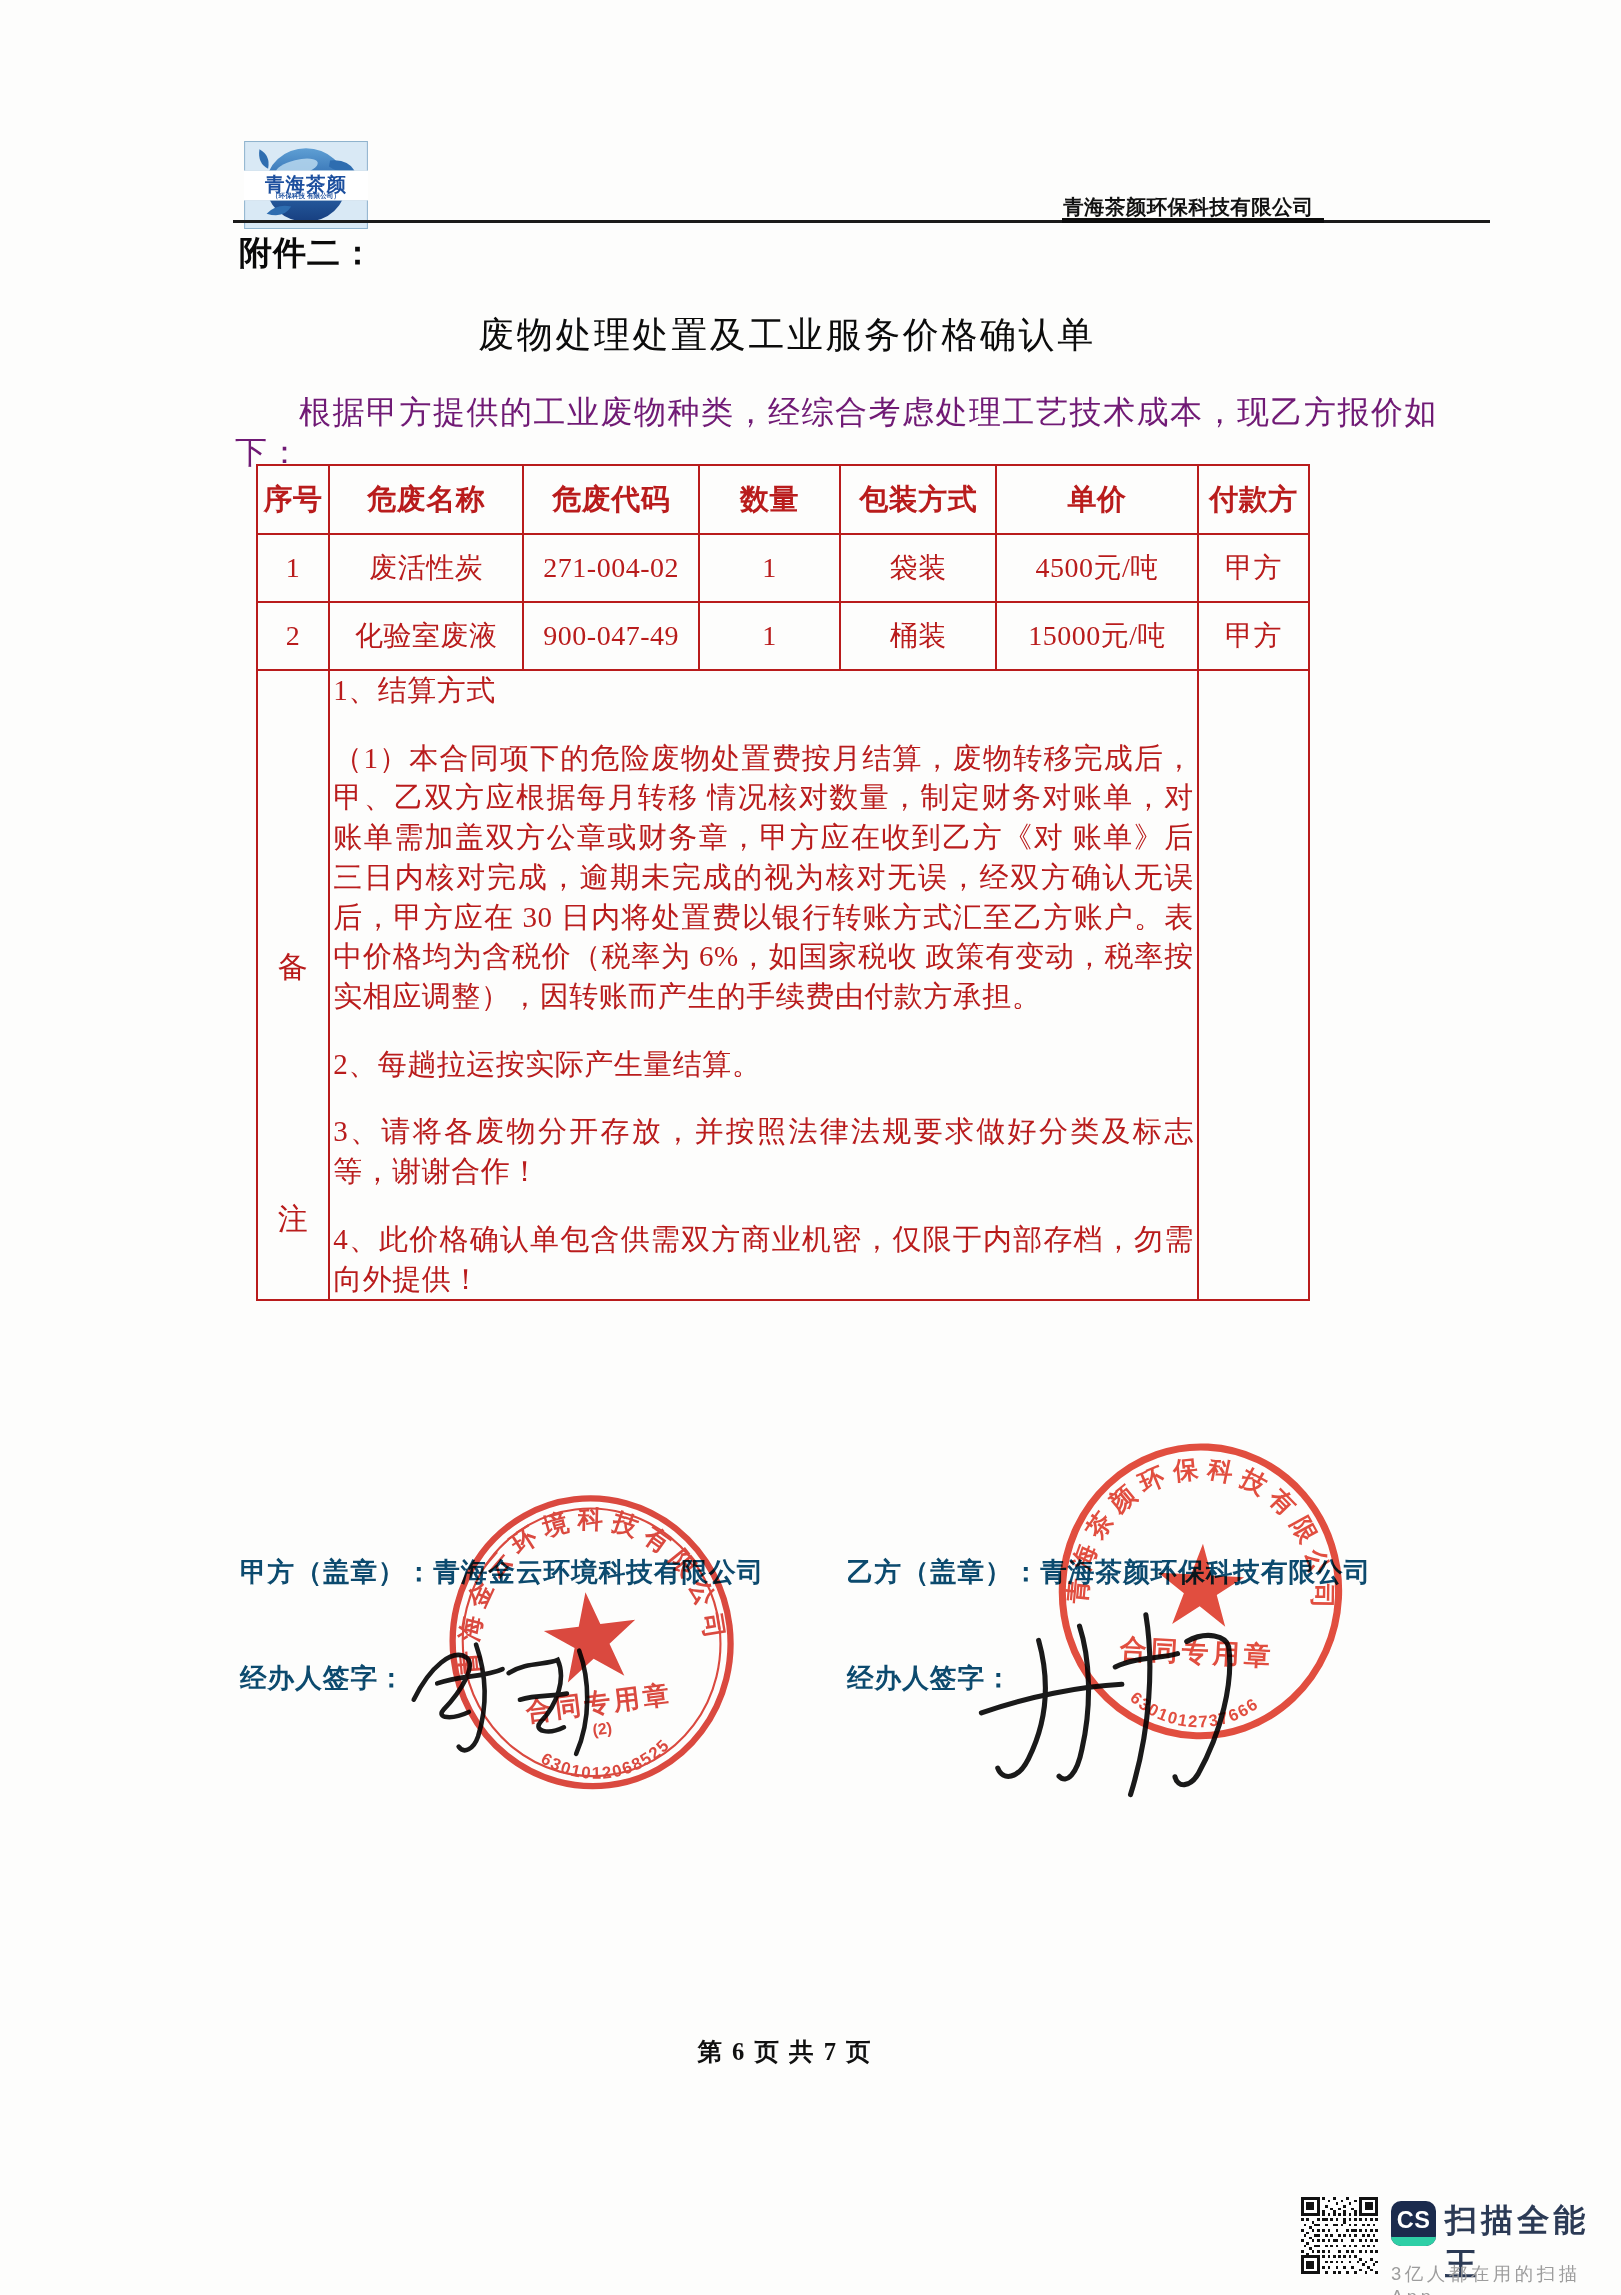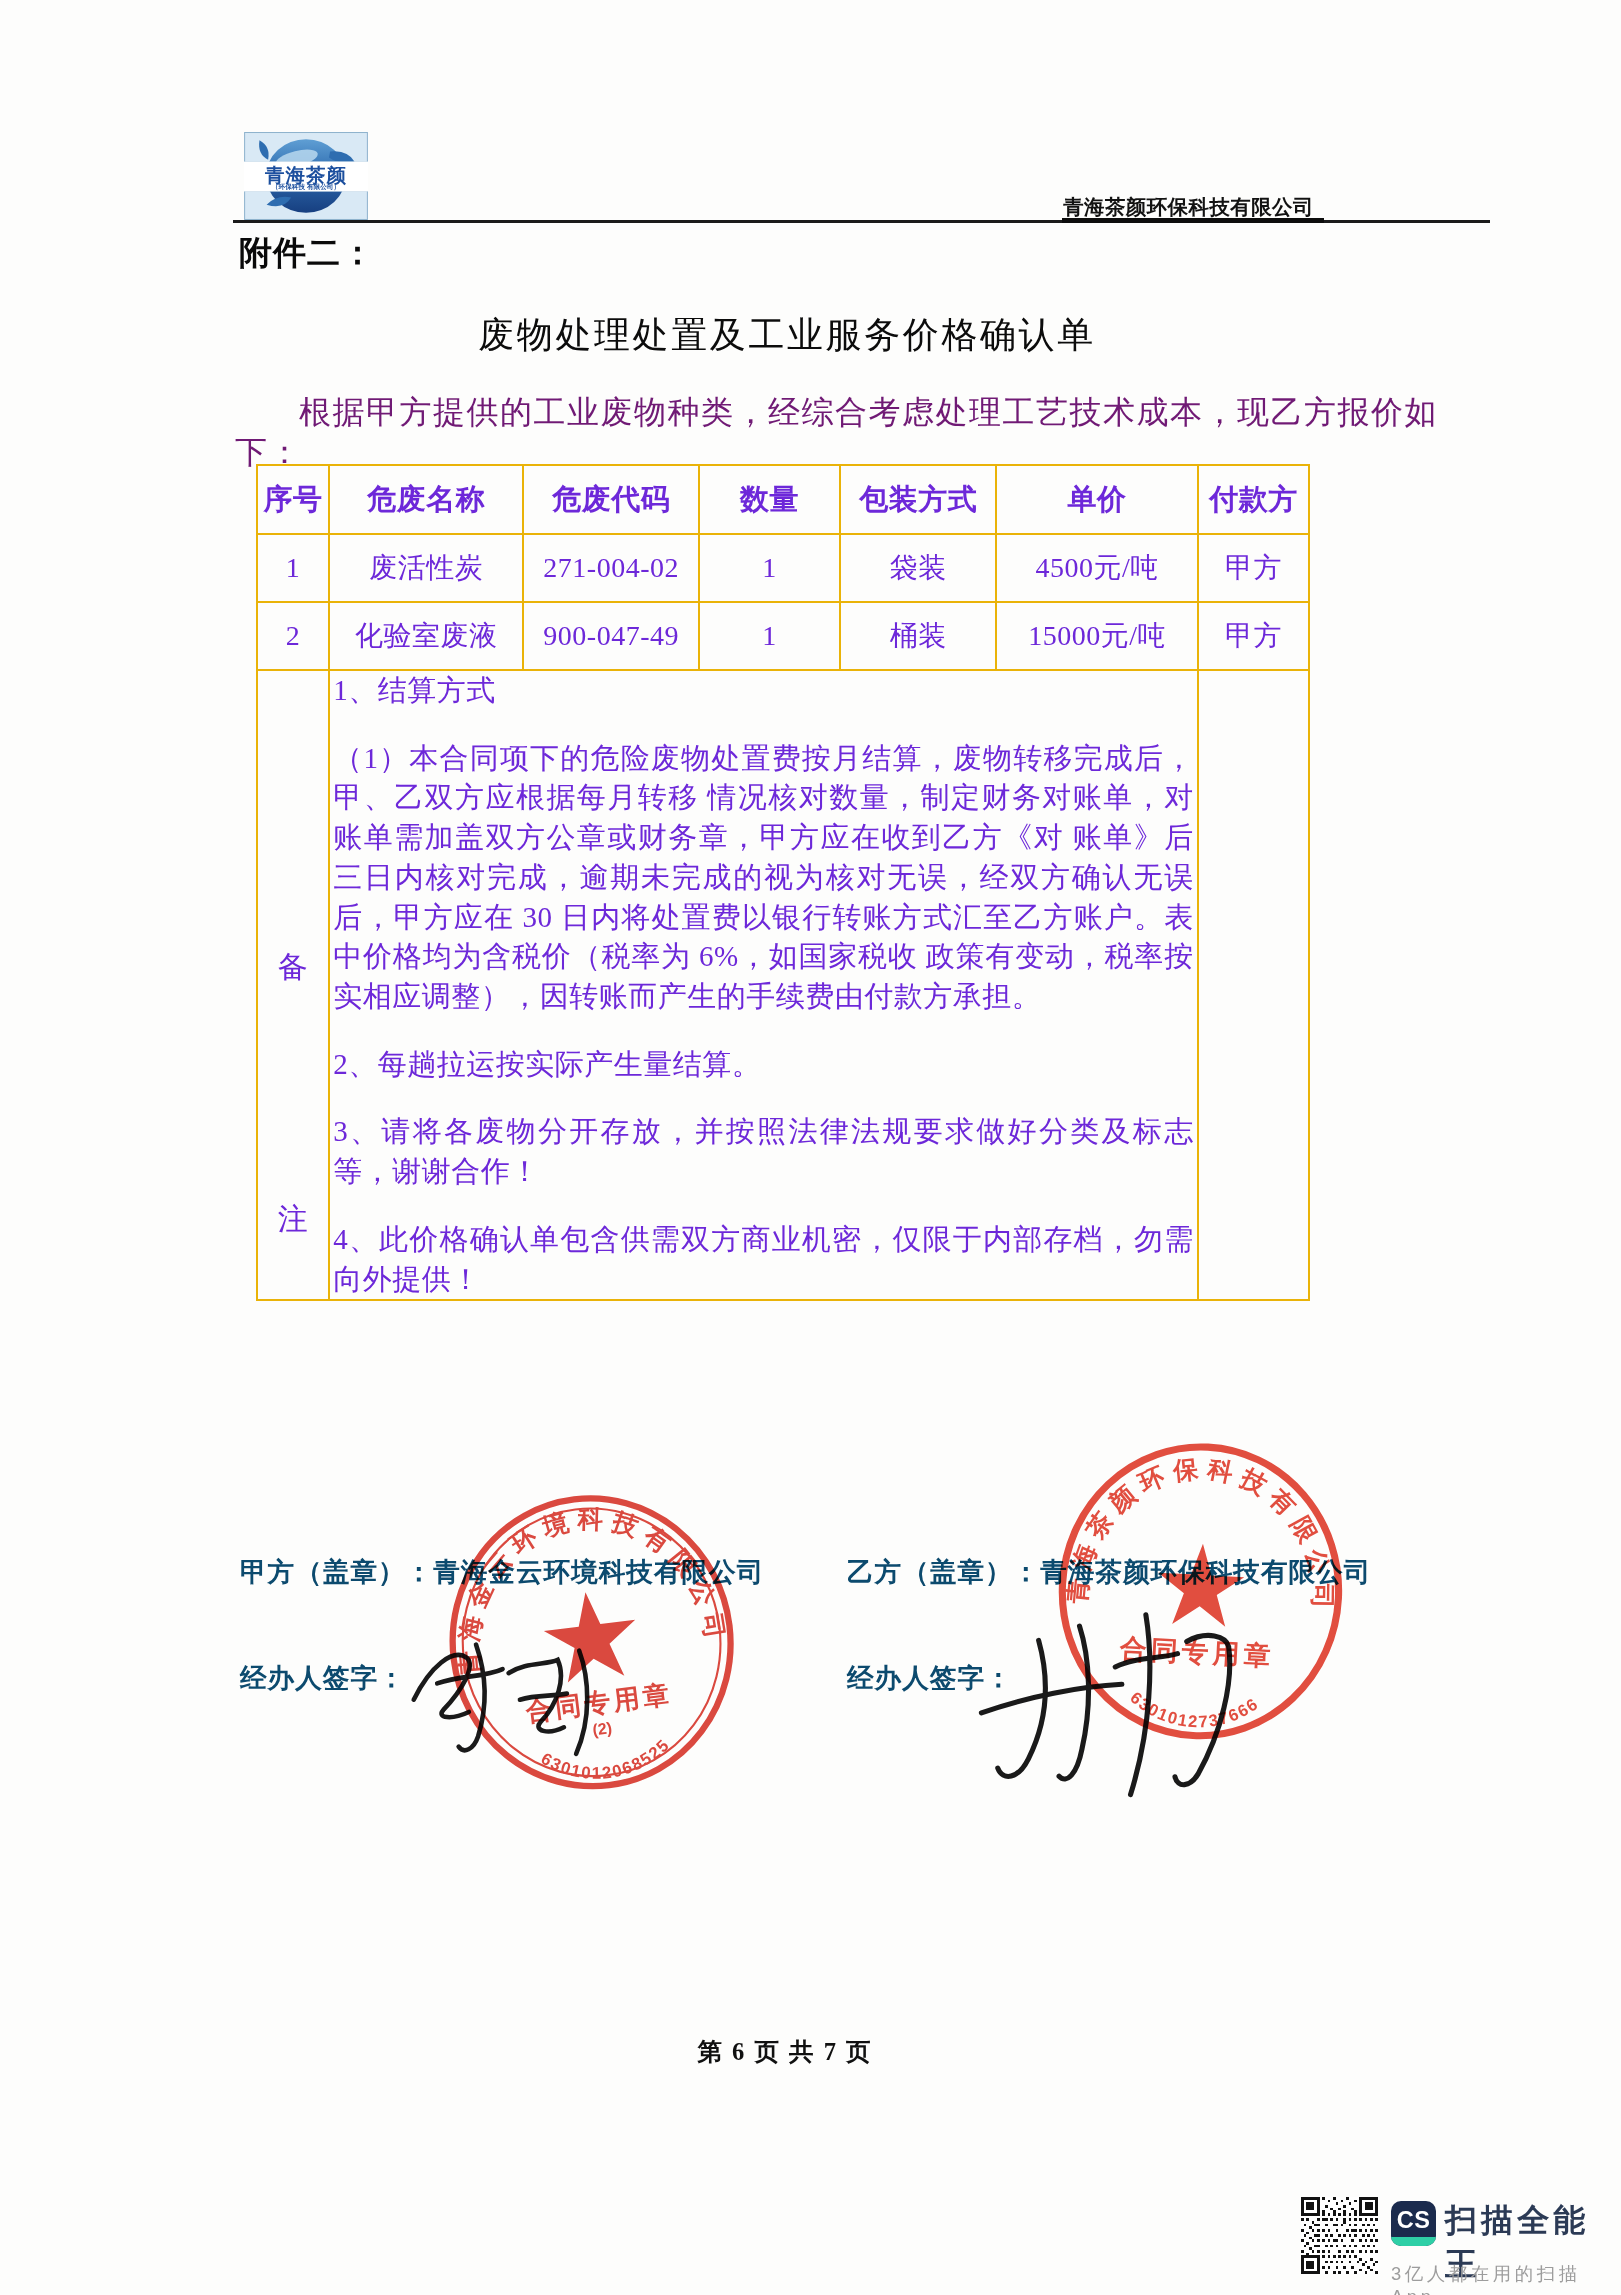--- a/index.html
+++ b/index.html
@@ -3,21 +3,21 @@
 <meta charset="utf-8">
 <style>
   html,body{margin:0;padding:0;background:#e9e9e9;}
   .page{
     position:relative;width:1622px;height:2295px;background:#fdfdfc;
     font-family:"Liberation Serif","DejaVu Serif",serif;color:#141414;overflow:hidden;
   }
   .abs{position:absolute;}
 
   
-  .logo-box{left:244px;top:132px;width:124px;height:88px;}
+  .logo-box{left:244px;top:141px;width:124px;height:88px;}
   .company-top{
     left:1053px;top:193px;width:271px;text-align:center;
     font-size:20.4px;font-weight:700;letter-spacing:0.5px;color:#121212;
   }
   .rule-thin{left:233px;top:220px;width:1257px;height:2.6px;background:#1b1b1b;}
   .rule-thick{left:1062px;top:218px;width:262px;height:4.6px;background:#0d0d0d;}
   .attachment{
     left:239px;top:231px;font-size:33px;font-weight:800;color:#0a0a0a;
     font-family:"Liberation Sans","DejaVu Sans",sans-serif;letter-spacing:1px;
   }
@@ -30,22 +30,22 @@
   }
   .intro{left:235px;top:393px;width:1257px;font-size:32px;line-height:1.24;color:#701a75;letter-spacing:1.5px;}
   .intro .indent{text-indent:2em;}
 
   
   table.price{
     position:absolute;left:256px;top:464px;width:1054px;
     border-collapse:collapse;table-layout:fixed;
   }
   table.price td,table.price th{
-    border:2px solid #eab308;text-align:center;vertical-align:middle;
-    font-size:28px;color:#6d28d9;padding:0 3.1px;letter-spacing:0.5px;
+    border:2px solid #b91c1c;text-align:center;vertical-align:middle;
+    font-size:28px;color:#b91c1c;padding:0 3.1px;letter-spacing:0.5px;
     font-weight:400;
   }
   table.price tr.hdr th{height:67px;font-weight:600;font-size:29px;}
   table.price tr.data td{height:66px;}
   td.remarks-label{position:relative;}
   td.remarks-label span{position:absolute;left:0;width:100%;text-align:center;font-size:30px;}
   td.remarks-cell{text-align:left;vertical-align:top;padding:13.3px 15.3px 10.2px 16.4px;height:621px;}
   .remarks-cell p{margin:0 0 28px 0;font-size:29px;line-height:1.37;letter-spacing:0.5px;text-align:justify;}
   .remarks-cell p:last-child{margin-bottom:0;}
 

